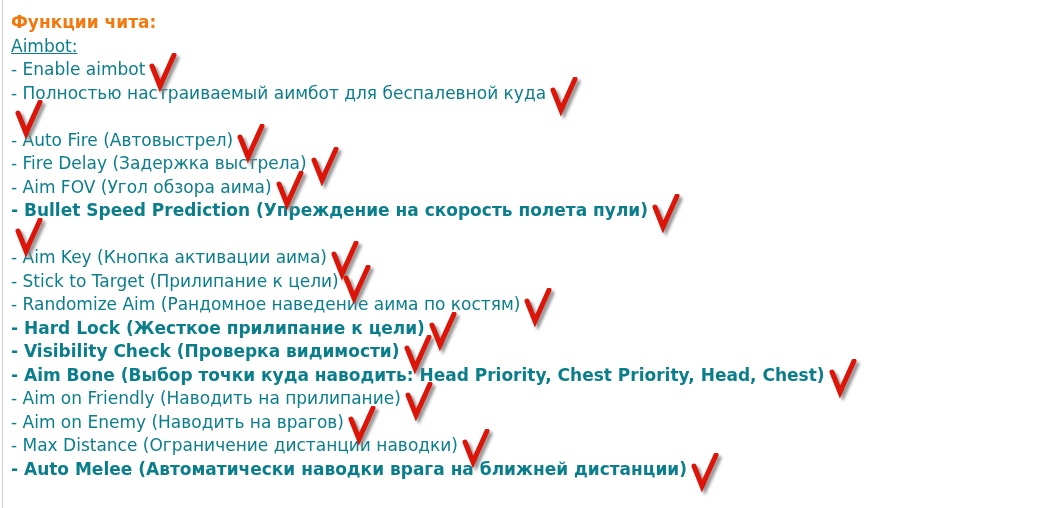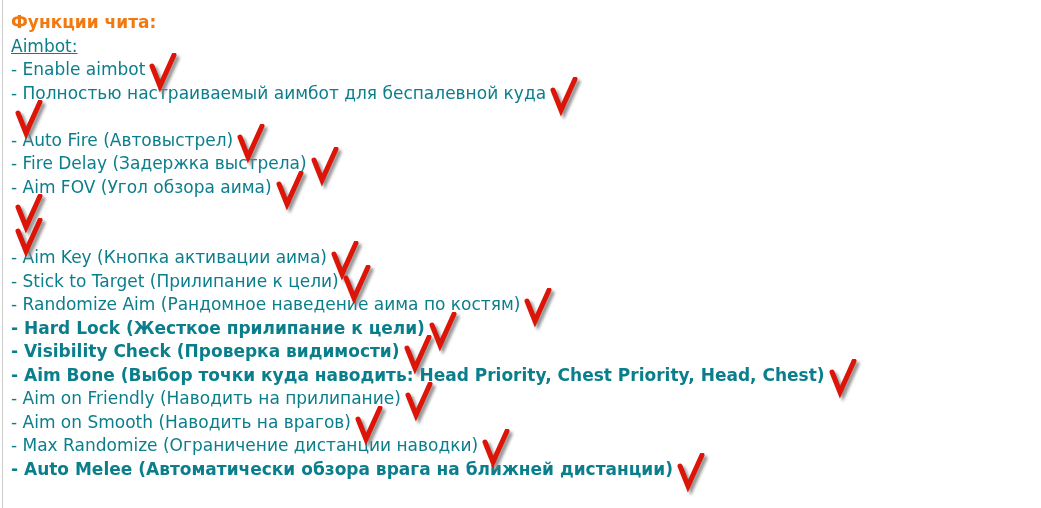--- a/index.html
+++ b/index.html
@@ -60,21 +60,21 @@
           </svg></span></div>
       <div class="row"><span class="txt">- Auto Fire (Автовыстрел)</span><span class="check" hidden=""><svg viewBox="0 0 30 40" xmlns="http://www.w3.org/2000/svg">
             <polyline points="5,13 13,33 27,2" fill="none" stroke="#dd1408" stroke-width="5" stroke-linecap="round" stroke-linejoin="miter"></polyline>
           </svg></span></div>
       <div class="row"><span class="txt">- Fire Delay (Задержка выстрела)</span><span class="check"><svg viewBox="0 0 30 40" xmlns="http://www.w3.org/2000/svg">
             <polyline points="5,13 13,33 27,2" fill="none" stroke="#dd1408" stroke-width="5" stroke-linecap="round" stroke-linejoin="miter"></polyline>
           </svg></span></div>
       <div class="row"><span class="txt">- Aim FOV (Угол обзора аима)</span><span class="check" hidden=""><svg viewBox="0 0 30 40" xmlns="http://www.w3.org/2000/svg">
             <polyline points="5,13 13,33 27,2" fill="none" stroke="#dd1408" stroke-width="5" stroke-linecap="round" stroke-linejoin="miter"></polyline>
           </svg></span></div>
-      <div class="row bold"><span class="check"><svg viewBox="0 0 30 40" xmlns="http://www.w3.org/2000/svg">
+      <div class="row bold"><span class="txt">- Bullet Speed Prediction (Упреждение на скорость полета пули)</span><span class="check"><svg viewBox="0 0 30 40" xmlns="http://www.w3.org/2000/svg">
             <polyline points="5,13 13,33 27,2" fill="none" stroke="#dd1408" stroke-width="5" stroke-linecap="round" stroke-linejoin="miter"></polyline>
           </svg></span></div>
       <div class="row bold"><span class="check" hidden=""><svg viewBox="0 0 30 40" xmlns="http://www.w3.org/2000/svg">
             <polyline points="5,13 13,33 27,2" fill="none" stroke="#dd1408" stroke-width="5" stroke-linecap="round" stroke-linejoin="miter"></polyline>
           </svg></span></div>
       <div class="row"><span class="txt">- Aim Key (Кнопка активации аима)</span><span class="check" hidden=""><svg viewBox="0 0 30 40" xmlns="http://www.w3.org/2000/svg">
             <polyline points="5,13 13,33 27,2" fill="none" stroke="#dd1408" stroke-width="5" stroke-linecap="round" stroke-linejoin="miter"></polyline>
           </svg></span></div>
       <div class="row"><span class="txt">- Stick to Target (Прилипание к цели)</span><span class="check" hidden=""><svg viewBox="0 0 30 40" xmlns="http://www.w3.org/2000/svg">
             <polyline points="5,13 13,33 27,2" fill="none" stroke="#dd1408" stroke-width="5" stroke-linecap="round" stroke-linejoin="miter"></polyline>
@@ -87,23 +87,23 @@
           </svg></span></div>
       <div class="row bold"><span class="txt">- Visibility Check (Проверка видимости)</span><span class="check" hidden=""><svg viewBox="0 0 30 40" xmlns="http://www.w3.org/2000/svg">
             <polyline points="5,13 13,33 27,2" fill="none" stroke="#dd1408" stroke-width="5" stroke-linecap="round" stroke-linejoin="miter"></polyline>
           </svg></span></div>
       <div class="row bold"><span class="txt">- Aim Bone (Выбор точки куда наводить: Head Priority, Chest Priority, Head, Chest)</span><span class="check"><svg viewBox="0 0 30 40" xmlns="http://www.w3.org/2000/svg">
             <polyline points="5,13 13,33 27,2" fill="none" stroke="#dd1408" stroke-width="5" stroke-linecap="round" stroke-linejoin="miter"></polyline>
           </svg></span></div>
       <div class="row"><span class="txt">- Aim on Friendly (Наводить на прилипание)</span><span class="check" hidden=""><svg viewBox="0 0 30 40" xmlns="http://www.w3.org/2000/svg">
             <polyline points="5,13 13,33 27,2" fill="none" stroke="#dd1408" stroke-width="5" stroke-linecap="round" stroke-linejoin="miter"></polyline>
           </svg></span></div>
-      <div class="row"><span class="txt">- Aim on Smooth (Наводить на врагов)</span><span class="check" hidden=""><svg viewBox="0 0 30 40" xmlns="http://www.w3.org/2000/svg">
+      <div class="row"><span class="txt">- Aim on Enemy (Наводить на врагов)</span><span class="check" hidden=""><svg viewBox="0 0 30 40" xmlns="http://www.w3.org/2000/svg">
             <polyline points="5,13 13,33 27,2" fill="none" stroke="#dd1408" stroke-width="5" stroke-linecap="round" stroke-linejoin="miter"></polyline>
           </svg></span></div>
-      <div class="row"><span class="txt">- Max Randomize (Ограничение дистанции наводки)</span><span class="check" hidden=""><svg viewBox="0 0 30 40" xmlns="http://www.w3.org/2000/svg">
+      <div class="row"><span class="txt">- Max Distance (Ограничение дистанции наводки)</span><span class="check" hidden=""><svg viewBox="0 0 30 40" xmlns="http://www.w3.org/2000/svg">
             <polyline points="5,13 13,33 27,2" fill="none" stroke="#dd1408" stroke-width="5" stroke-linecap="round" stroke-linejoin="miter"></polyline>
           </svg></span></div>
-      <div class="row bold"><span class="txt">- Auto Melee (Автоматически обзора врага на ближней дистанции)</span><span class="check" hidden=""><svg viewBox="0 0 30 40" xmlns="http://www.w3.org/2000/svg">
+      <div class="row bold"><span class="txt">- Auto Melee (Автоматически наводки врага на ближней дистанции)</span><span class="check" hidden=""><svg viewBox="0 0 30 40" xmlns="http://www.w3.org/2000/svg">
             <polyline points="5,13 13,33 27,2" fill="none" stroke="#dd1408" stroke-width="5" stroke-linecap="round" stroke-linejoin="miter"></polyline>
           </svg></span></div>
     </div>
 </div>
 
 </body></html>

